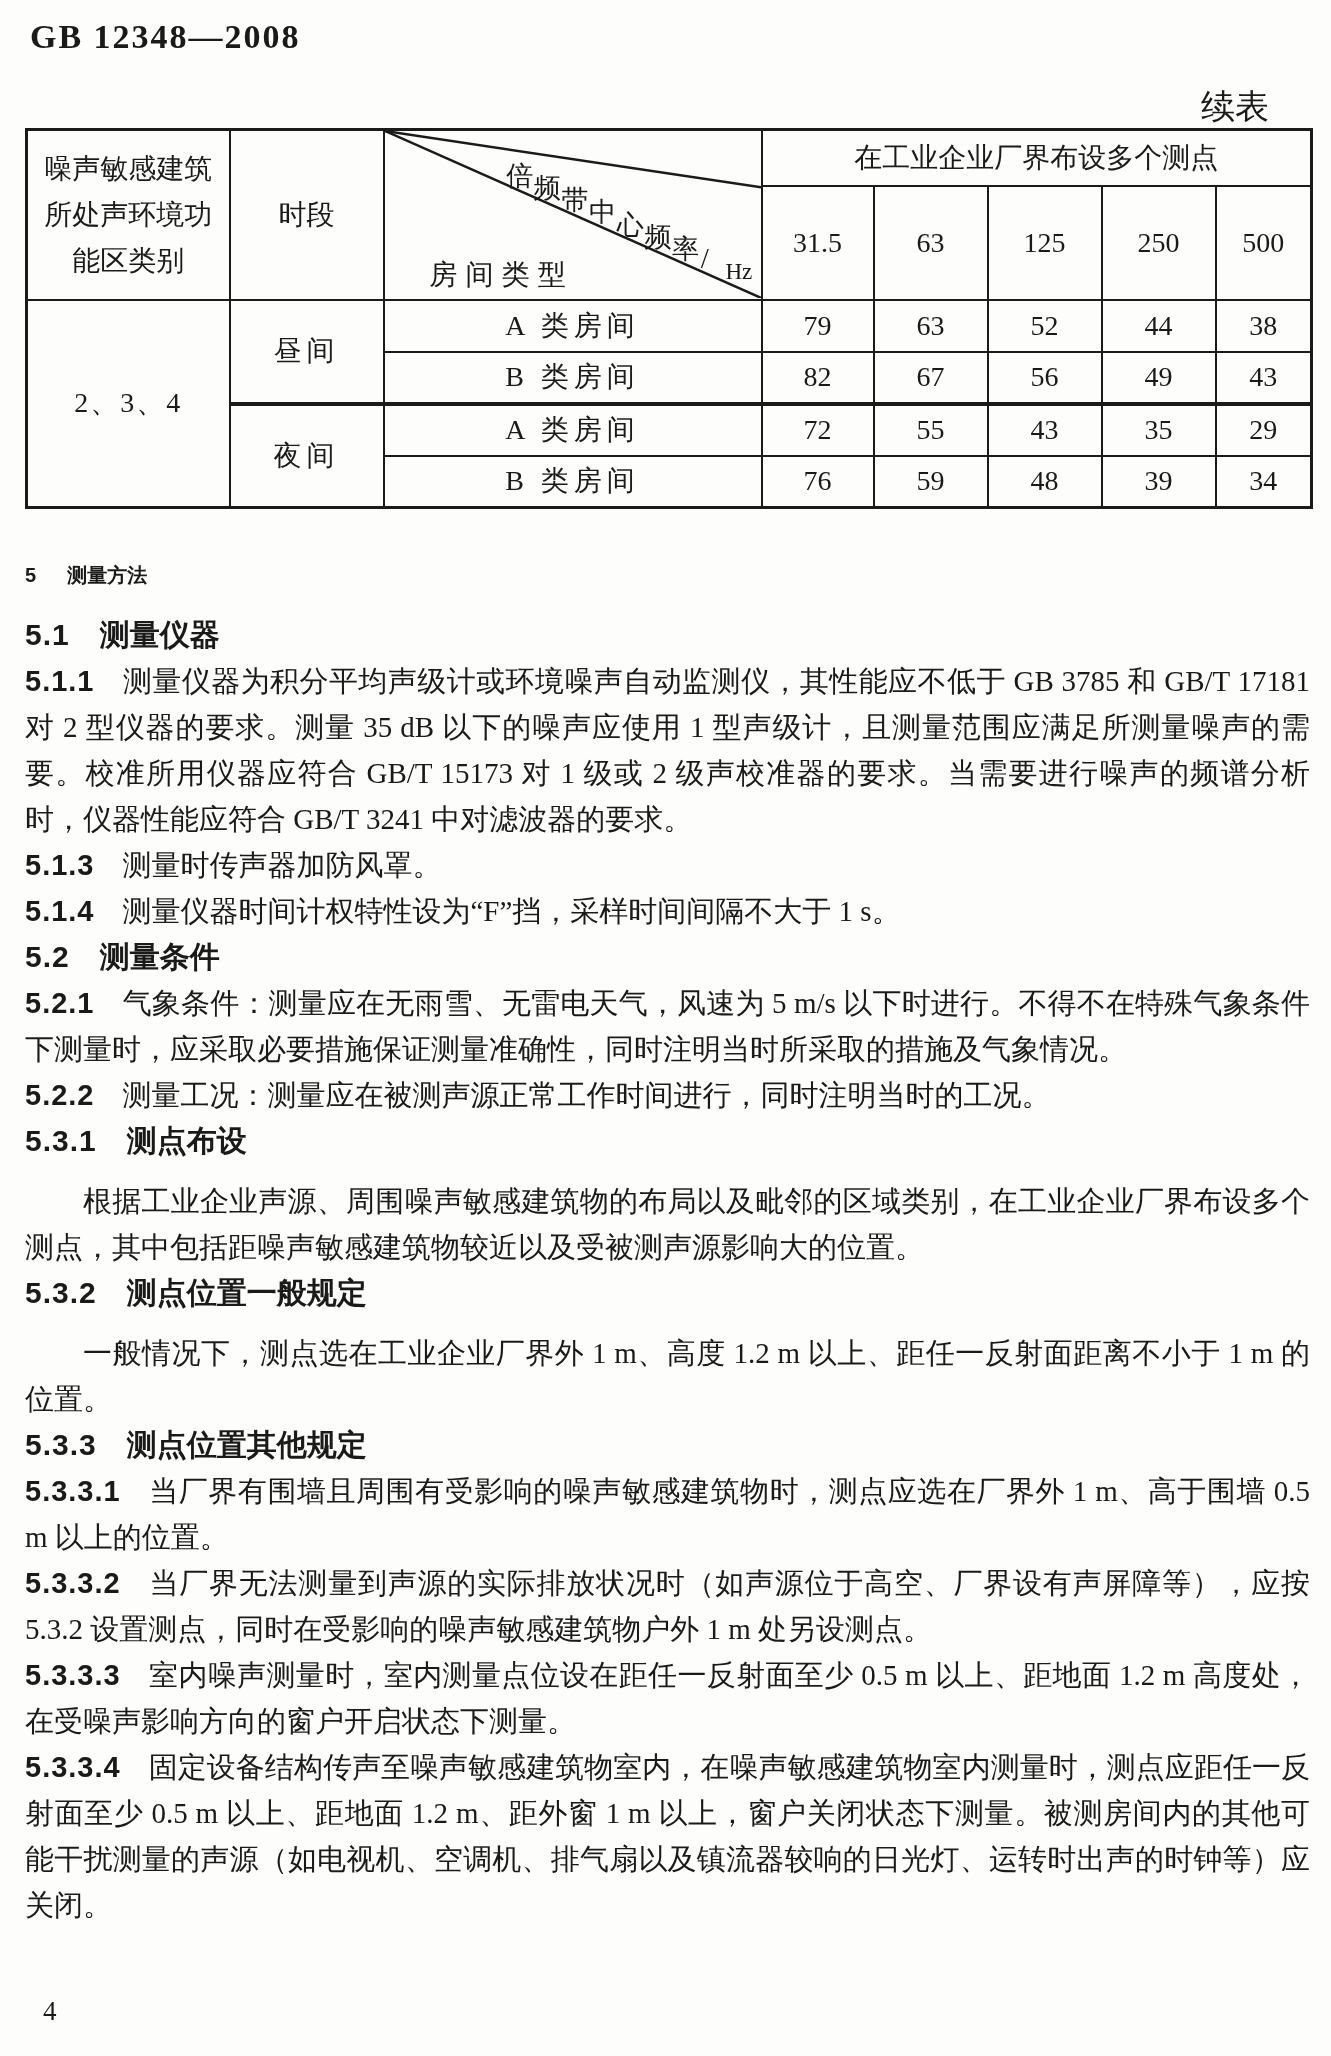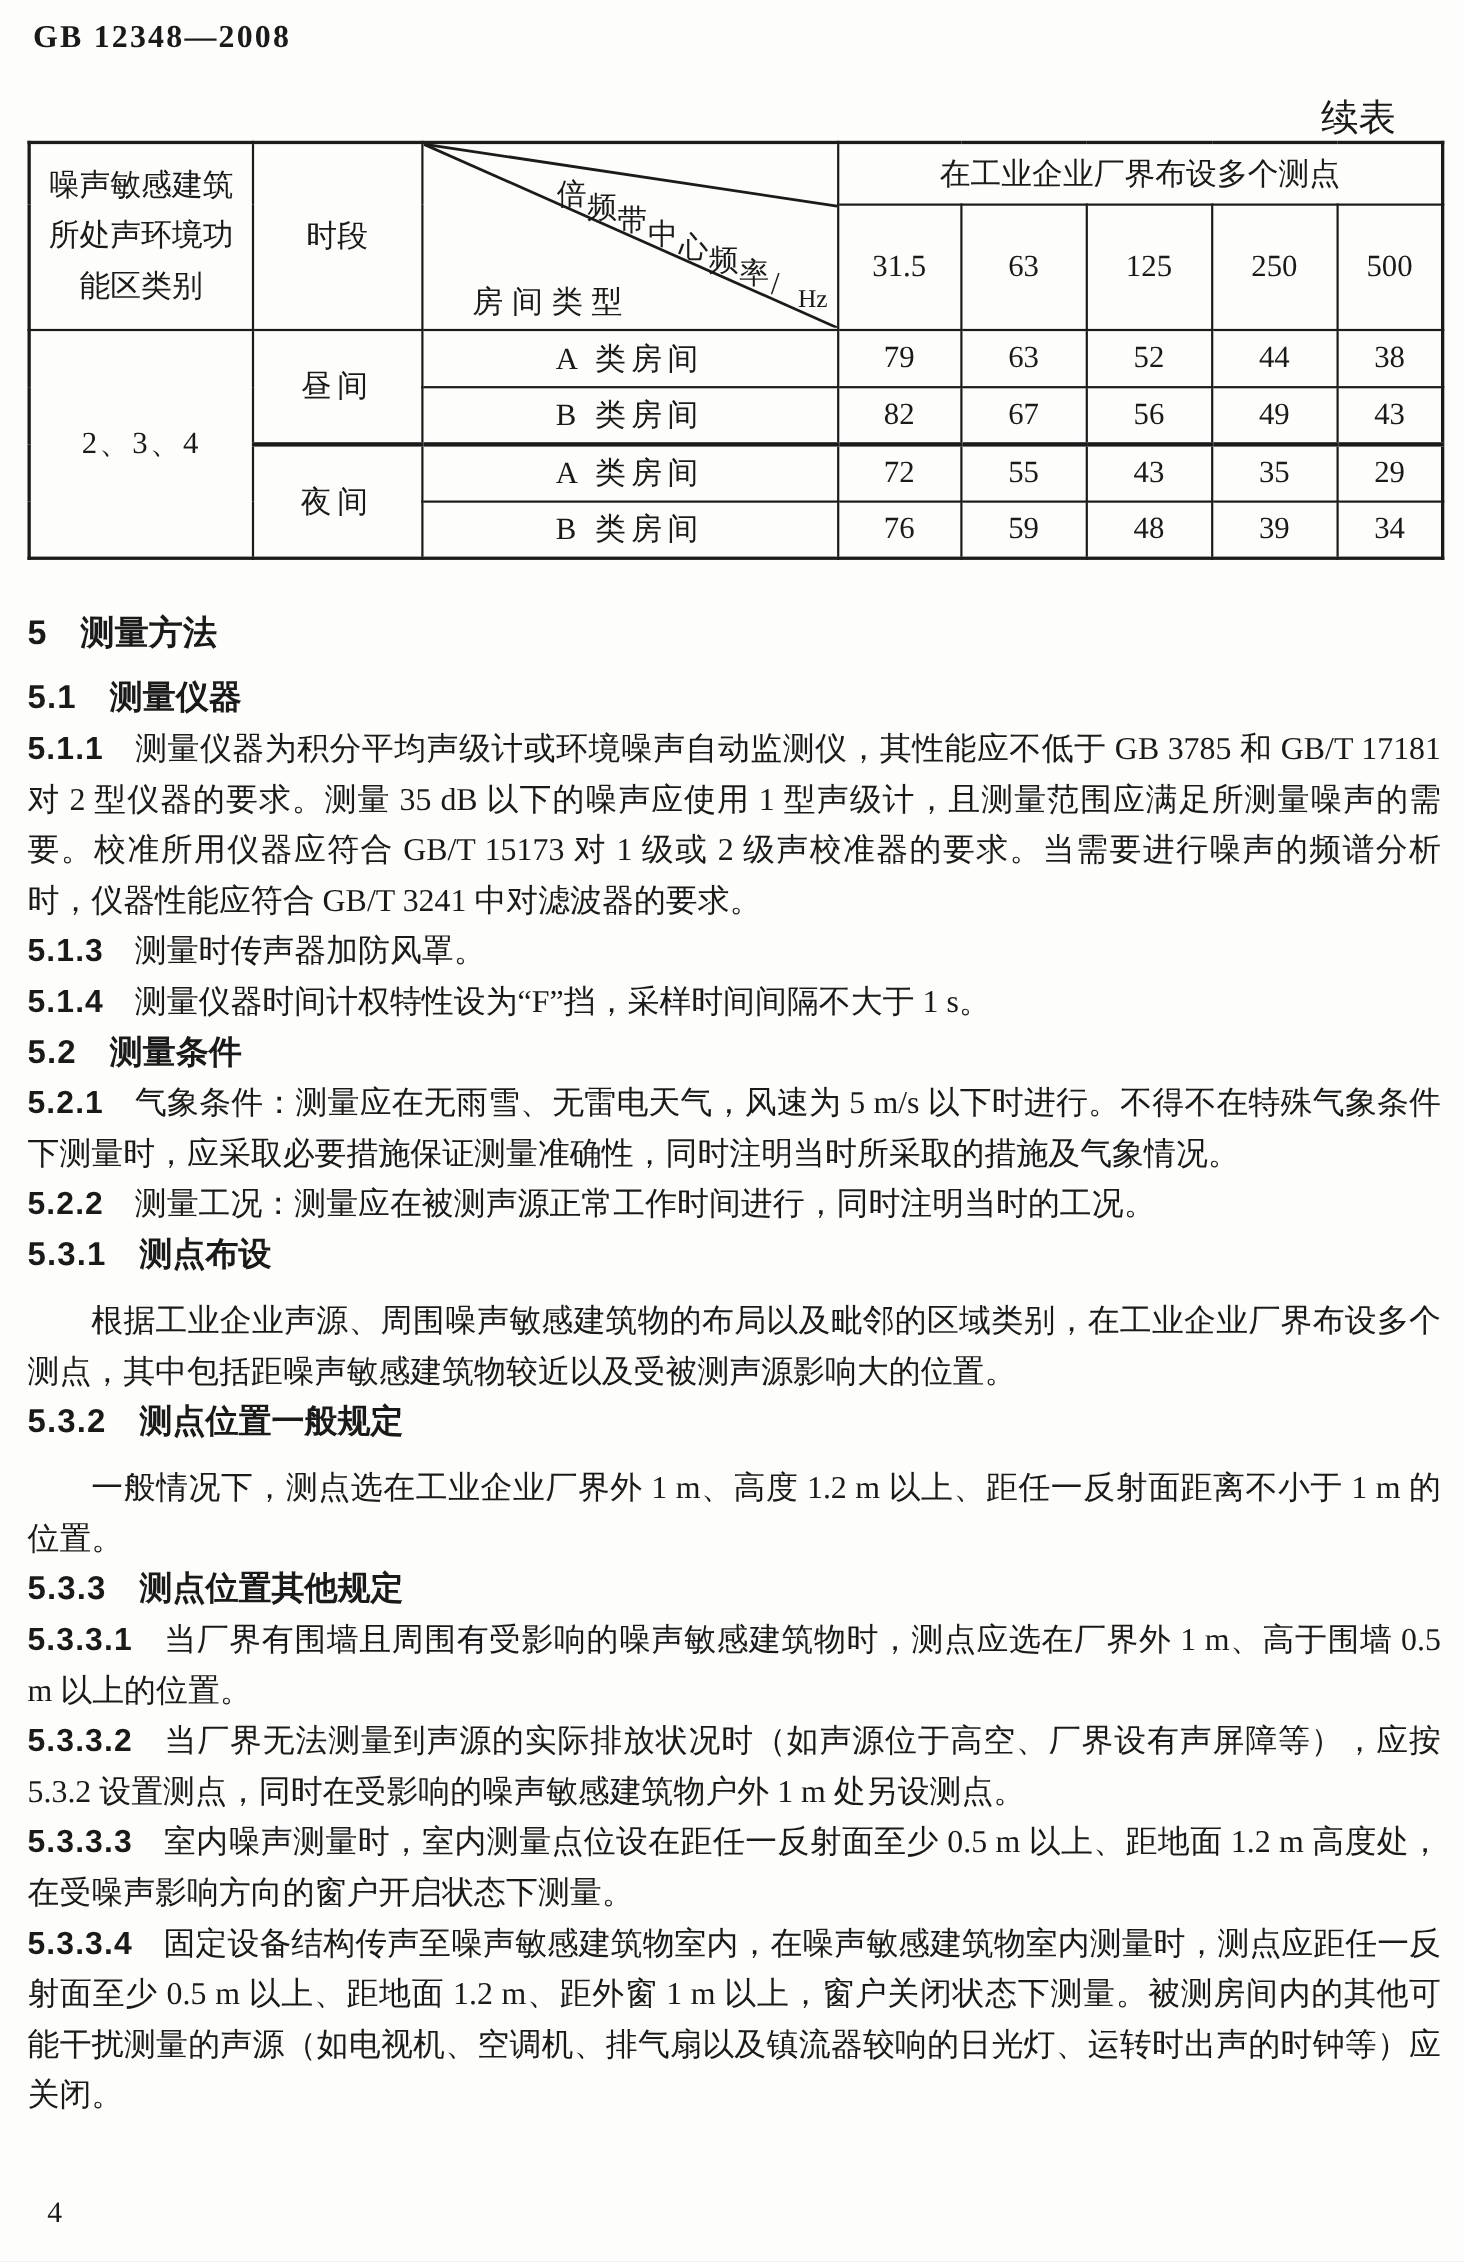--- a/index.html
+++ b/index.html
@@ -7,21 +7,21 @@
     position:relative;
     width:1331px;height:2056px;
     margin:0 auto;
     background:#fdfdfb;
     color:#1a1a1a;
     font-family:"Liberation Serif","DejaVu Serif",serif;
     overflow:hidden;
   }
   .doc-number{
     position:absolute;top:18px;left:30px;
-    font-size:29px;font-weight:bold;letter-spacing:2px;
+    font-size:34px;font-weight:bold;letter-spacing:2px;
     font-family:"Liberation Serif","DejaVu Serif",serif;
   }
   .continued{
     position:absolute;top:84px;right:62px;
     font-size:34px;
   }
   
   table.limits{
     position:absolute;top:128px;left:25px;
     width:1285px;table-layout:fixed;
@@ -53,21 +53,21 @@
     position:absolute;top:540px;left:25px;width:1285px;
     font-size:29px;line-height:46px;
     text-align:justify;
   }
   .sec{margin:0;}
   .sec .num{
     font-weight:bold;
     font-family:"Liberation Sans","DejaVu Sans",sans-serif;
     margin-right:28px;letter-spacing:1px;
   }
-  .sec.h1{font-size:31px;font-weight:bold;margin:12px 0 14px 0;
+  .sec.h1{font-size:20px;font-weight:bold;margin:12px 0 14px 0;
     font-family:"Liberation Sans","DejaVu Sans",sans-serif;}
   .sec.h2,.sec.h3{font-size:30px;font-weight:bold;
     font-family:"Liberation Sans","DejaVu Sans",sans-serif;}
   .sec.h1 .num,.sec.h2 .num,.sec.h3 .num{margin-right:30px;}
   .sec.para{text-indent:2em;margin-top:14px;}
   .page-number{
     position:absolute;left:43px;top:1996px;font-size:27px;
   }
 </style>
 </head>

